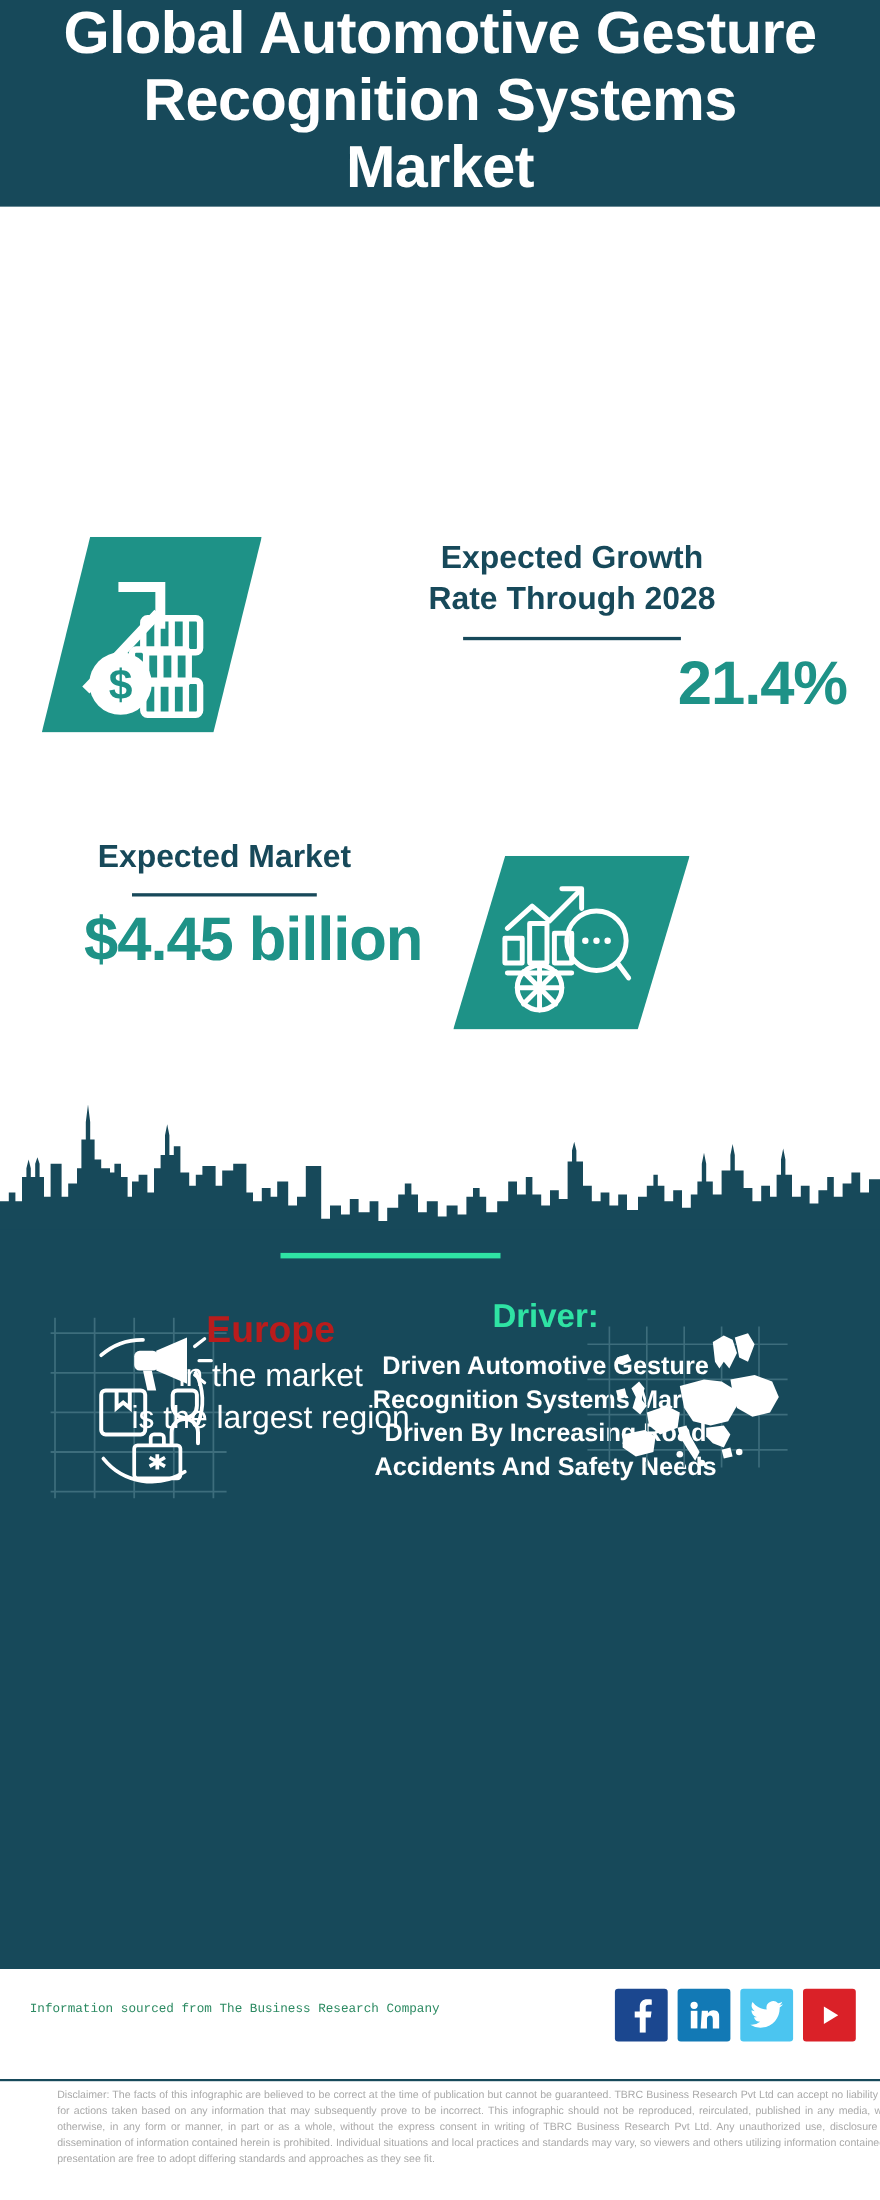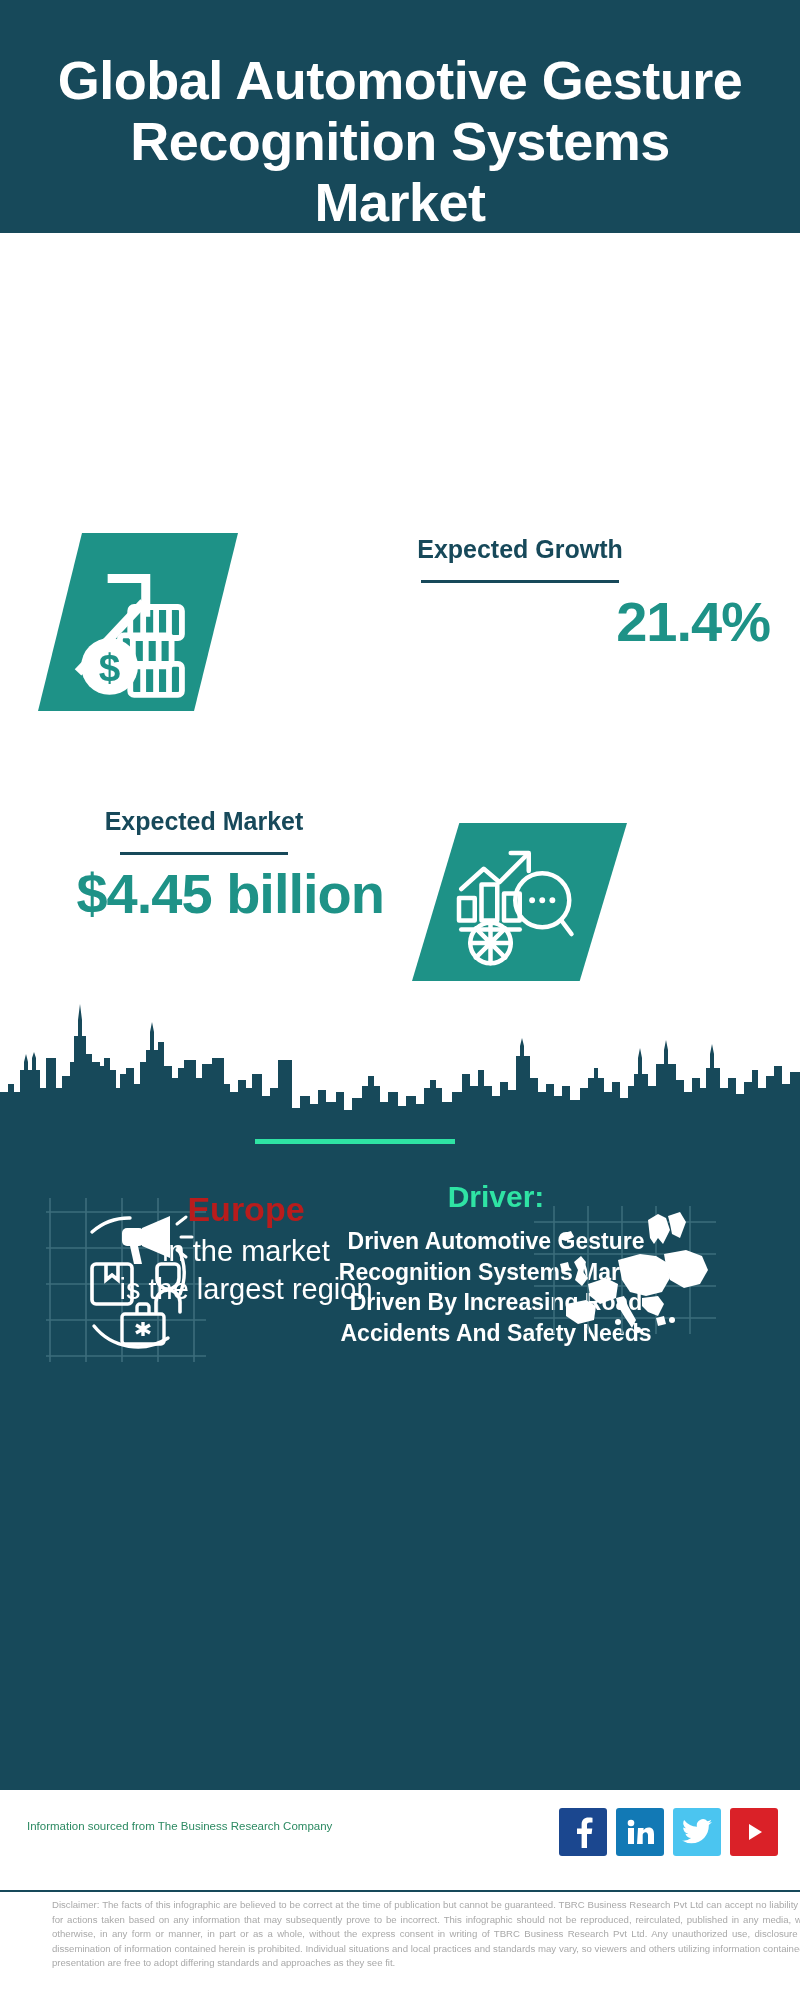--- a/index.html
+++ b/index.html
@@ -6,23 +6,23 @@
   html,body { width:800px; height:2000px; }
   body {
     font-family:"Liberation Sans", sans-serif;
     background:#ffffff;
     position:relative;
     overflow:hidden;
   }
 
   
   .header {
-    width:800px; height:233px;
+    width:800px; height:188px;
     background:#17495a;
-    display:flex; align-items:flex-end; justify-content:center;
+    display:flex; align-items:flex-start; justify-content:center;
     padding:0 40px;
   }
   .header h1 {
     color:#ffffff;
     font-size:54px;
     font-weight:bold;
     line-height:1.13;
     text-align:center;
     letter-spacing:-0.5px;
     font-stretch:condensed;
@@ -36,21 +36,21 @@
     background:#1e9287;
   }
   
   .para.left  { clip-path: polygon(22% 0, 100% 0, 78% 100%, 0 100%); }
   .para.right { clip-path: polygon(22% 0, 100% 0, 78% 100%, 0 100%); }
 
   .stat-block { position:absolute; }
   .stat-title {
     color:#17495a;
     font-weight:bold;
-    font-size:25px;
+    font-size:29px;
     line-height:1.32;
     text-align:center;
     font-stretch:condensed;
   }
   .rule {
     height:3px; background:#17495a; margin:14px auto 10px auto;
   }
   .stat-value {
     color:#1e9287;
     font-weight:bold;
@@ -96,20 +96,21 @@
   .region-sub {
     color:#ffffff; font-size:29px; font-weight:400; line-height:1.3;
     font-stretch:condensed;
   }
   .region-map { position:absolute; left:530px; top:10px; width:190px; height:140px; }
 
   
   .footer {
     position:absolute; left:0; top:1790px; width:800px; height:100px;
     background:#ffffff;
+    font-family:Liberation Mono, monospace;
   }
   .footer-src {
     position:absolute; left:27px; top:26px;
     color:#2c8a62; font-size:11.5px; line-height:1.85;
   }
   .social { position:absolute; right:22px; top:18px; display:flex; gap:9px; }
   .sbtn {
     width:48px; height:48px; border-radius:3px;
     display:flex; align-items:center; justify-content:center;
   }
@@ -153,20 +154,21 @@
         <path d="M64 92 L64 116 M74 92 L74 116 M84 92 L84 116"></path>
       </g>
       <circle cx="38" cy="94" r="22" fill="#ffffff"></circle>
       <text x="38" y="105" font-family="Liberation Sans, sans-serif" font-size="30" font-weight="bold" fill="#1e9287" text-anchor="middle">$</text>
     </svg>
   </div>
 
   <div class="stat-block" style="left:270px; top:300px; width:500px;">
     <div class="stat-title">
       <div>Expected Growth</div>
+      <div>Rate Through 2028</div>
     </div>
     <div class="rule" style="width:198px;"></div>
     <div class="stat-value">21.4%</div>
   </div>
 
   <div class="stat-block" style="left:24px; top:572px; width:360px;">
     <div class="stat-title">
       <div>Expected Market</div>
     </div>
     <div class="rule" style="width:168px;"></div>

